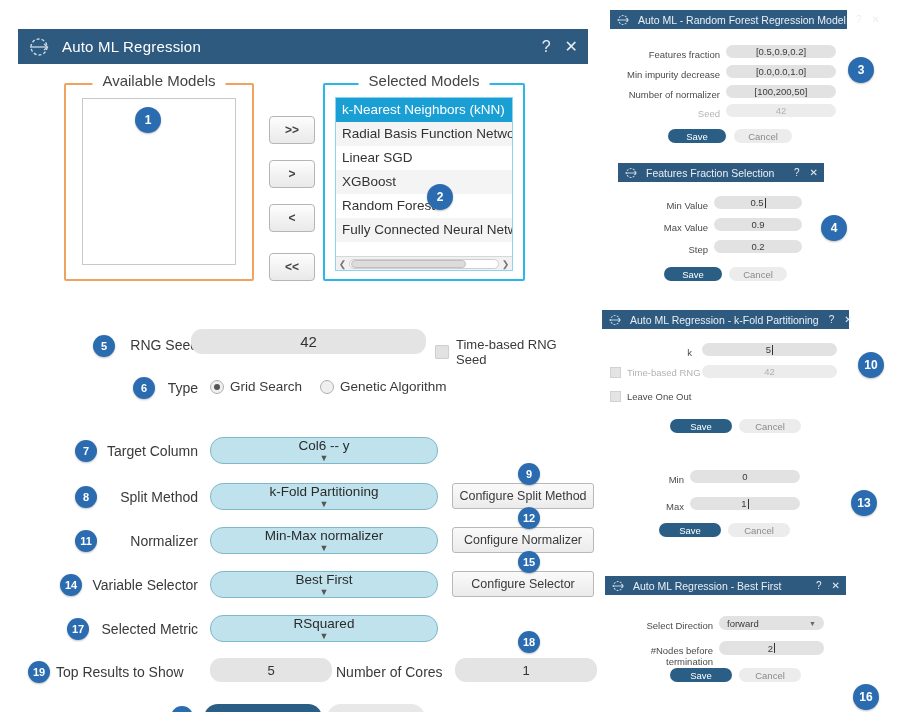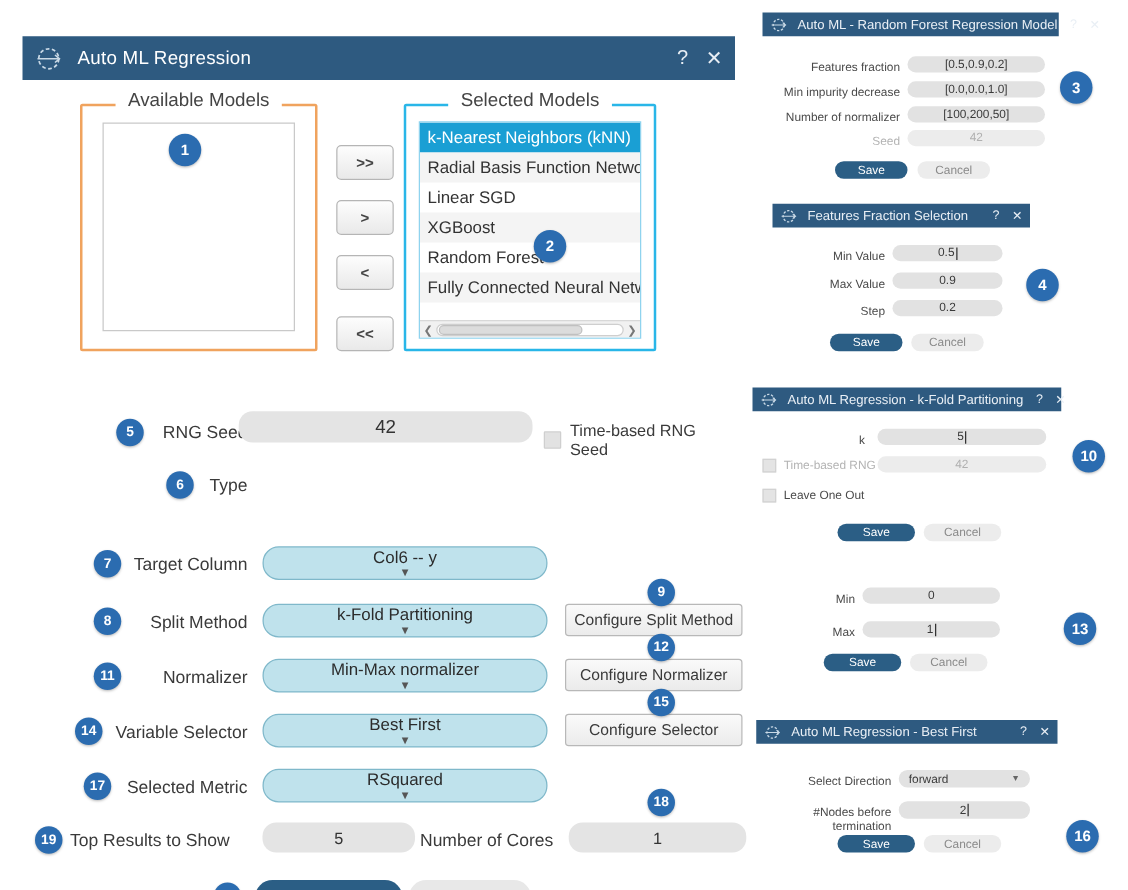--- a/index.html
+++ b/index.html
@@ -290,20 +290,30 @@
 
   <div class="lbl" style="left:70px; top:308px; width:110px;">RNG Seed</div>
   <div class="txtfield" style="left:173px; top:300px; width:235px; height:25px; font-size:15px;">42</div>
   <div class="chk" style="left:417px; top:308px;">
     <span class="box"></span>
     <span>Time-based RNG Seed</span>
   </div>
   <div class="badge sm" style="left:75px; top:306px;">5</div>
 
   <div class="lbl" style="left:130px; top:351px; width:50px;">Type</div>
+  <div class="radio-row" style="left:192px; top:350px;">
+    <span class="radio on">
+      <span class="rb"></span>
+      <span>Grid Search</span>
+    </span>
+    <span class="radio">
+      <span class="rb"></span>
+      <span>Genetic Algorithm</span>
+    </span>
+  </div>
   <div class="badge sm" style="left:115px; top:348px;">6</div>
 
   <div class="lbl" style="left:70px; top:414px; width:110px;">Target Column</div>
   <div class="dropdown" style="left:192px; top:408px; width:228px; height:27px;">
     <span class="dd-text">Col6 -- y</span>
     <span class="caret">▼</span>
   </div>
   <div class="badge sm" style="left:57px; top:411px;">7</div>
 
   <div class="lbl" style="left:70px; top:460px; width:110px;">Split Method</div>
@@ -493,13 +503,13 @@
     <div class="d-lbl" style="left:0px; top:50px; width:108px;">#Nodes before termination</div>
     <div class="d-field" style="left:114px; top:46px; width:105px; height:14px;">
       <span>2</span>
         <span class="cursor"></span>
     </div>
 
     <div class="d-save" style="left:65px; top:73px; width:62px; height:14px;">Save</div>
     <div class="d-cancel" style="left:134px; top:73px; width:62px; height:14px;">Cancel</div>
   </div>
 </div>
-<div class="badge" style="left:853px; top:656px;">16</div>
+<div class="badge" style="left:853px; top:684px;">16</div>
 
 </body></html>

